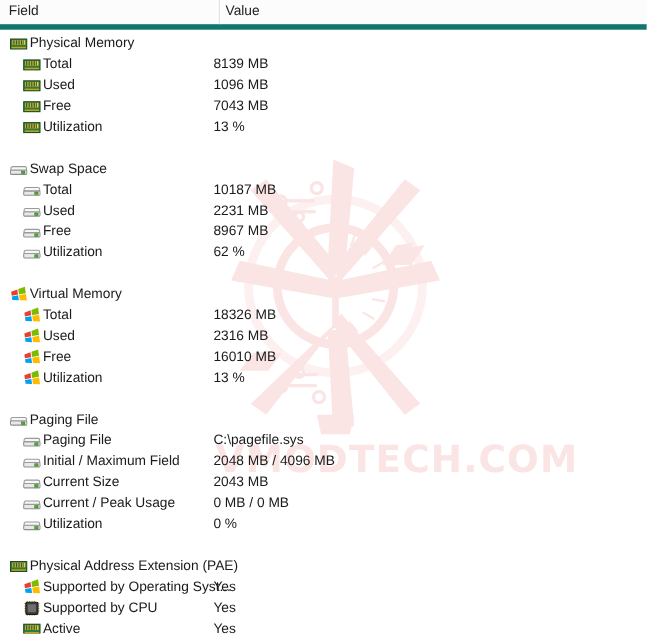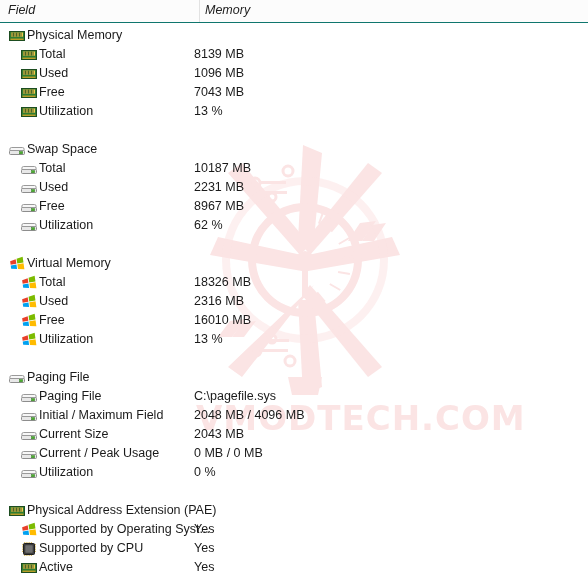--- a/index.html
+++ b/index.html
@@ -36,22 +36,21 @@
     color: #fbe4e4;
     white-space: nowrap;
   }
 
   
   #hdr {
     position: relative;
     z-index: 2;
     height: 22px;
     background: #fcfcfc;
-    border-bottom: 1px solid #0f766e;
-    font-style: italic;
+    border-bottom: 5px solid #0f766e;
   }
   #hdr .hcell {
     position: absolute;
     top: 3px;
     font-size: 12.5px;
     color: #222;
   }
   #hdr .hcell.field { left: 8px; }
   #hdr .hcell.value { left: 205px; }
   #hdr .hsep {
@@ -163,21 +162,21 @@
 
       <polygon points="78,232 112,232 108,250 82,250"></polygon>
     </g>
   </svg>
   <div id="wm-text">VMODTECH.COM</div>
 </div>
 
 <div id="hdr">
   <div class="hcell field">Field</div>
   <div class="hsep"></div>
-  <div class="hcell value">Memory</div>
+  <div class="hcell value">Value</div>
 </div>
 
 <div id="rows">
     <div class="row lvl0">
       <span class="icon"><svg width="16" height="16" viewBox="0 0 16 16">
           <rect x="0.5" y="3.5" width="15" height="9" fill="#2f7d32" stroke="#1d4d20"></rect>
           <rect x="2" y="4.5" width="12" height="4.2" fill="#f2c94c"></rect>
           <g fill="#1d4d20">
             <rect x="2.6" y="4.6" width="0.8" height="4"></rect>
             <rect x="4.1" y="4.6" width="0.8" height="4"></rect>

